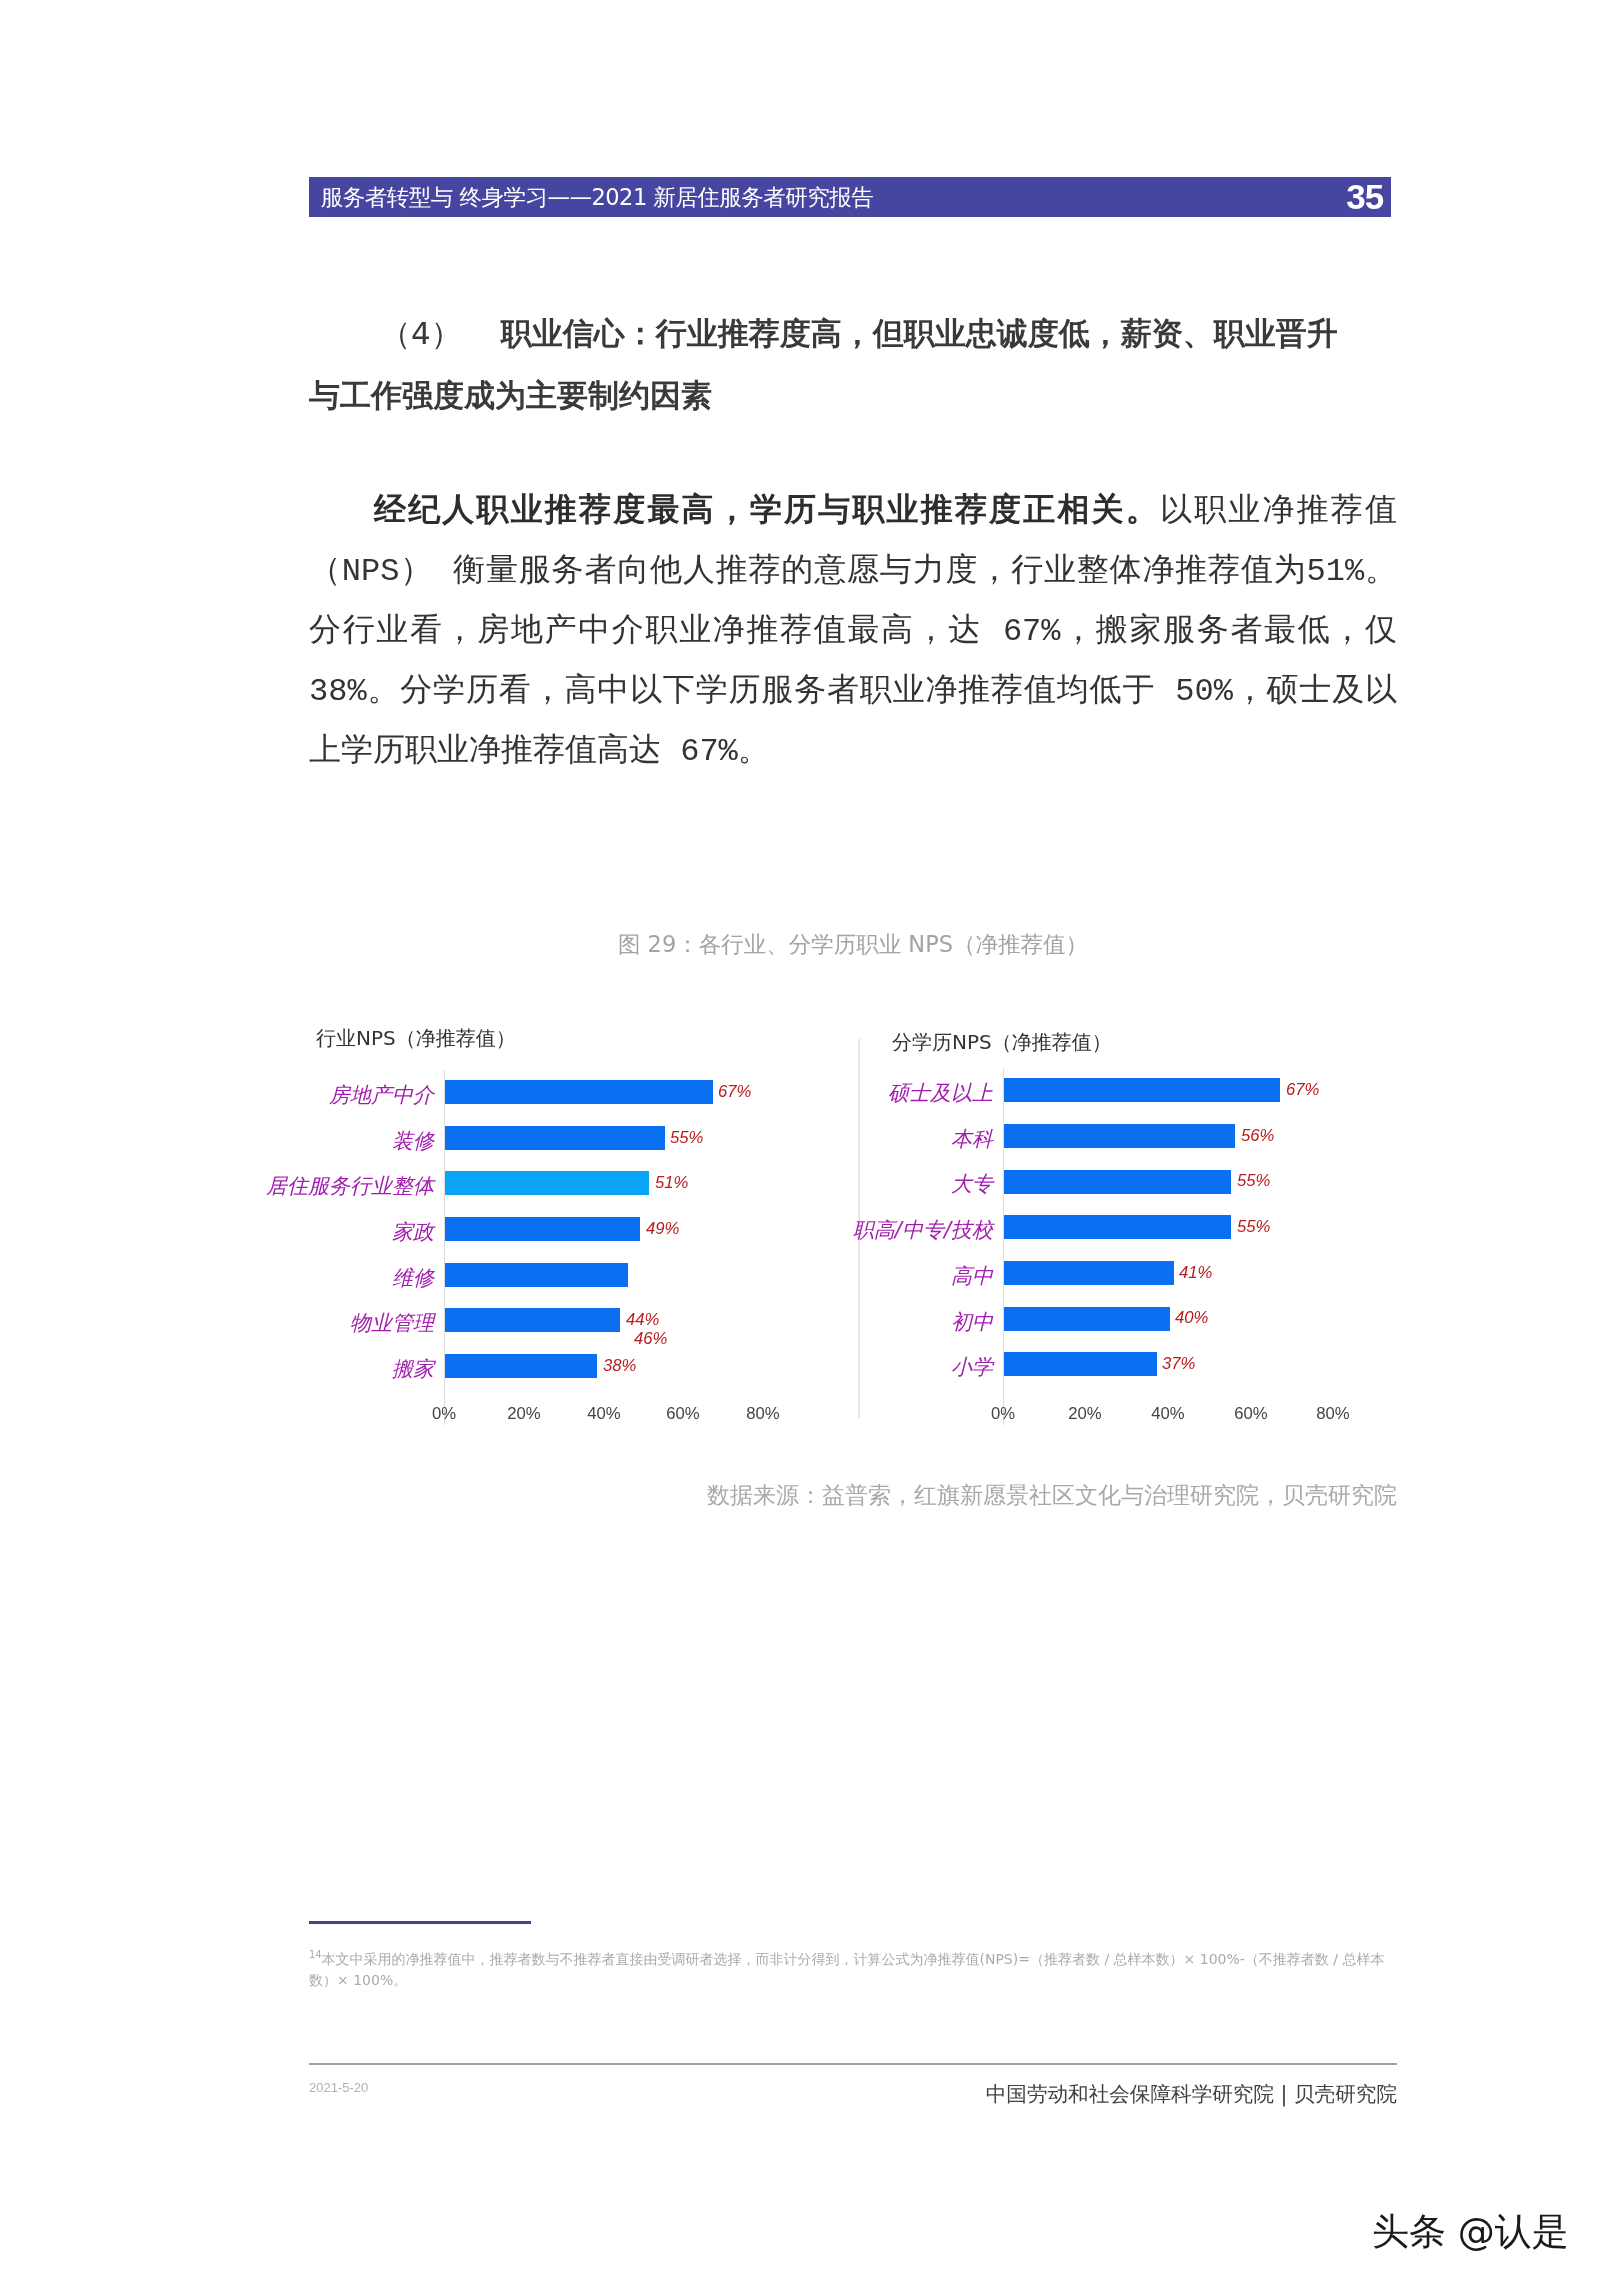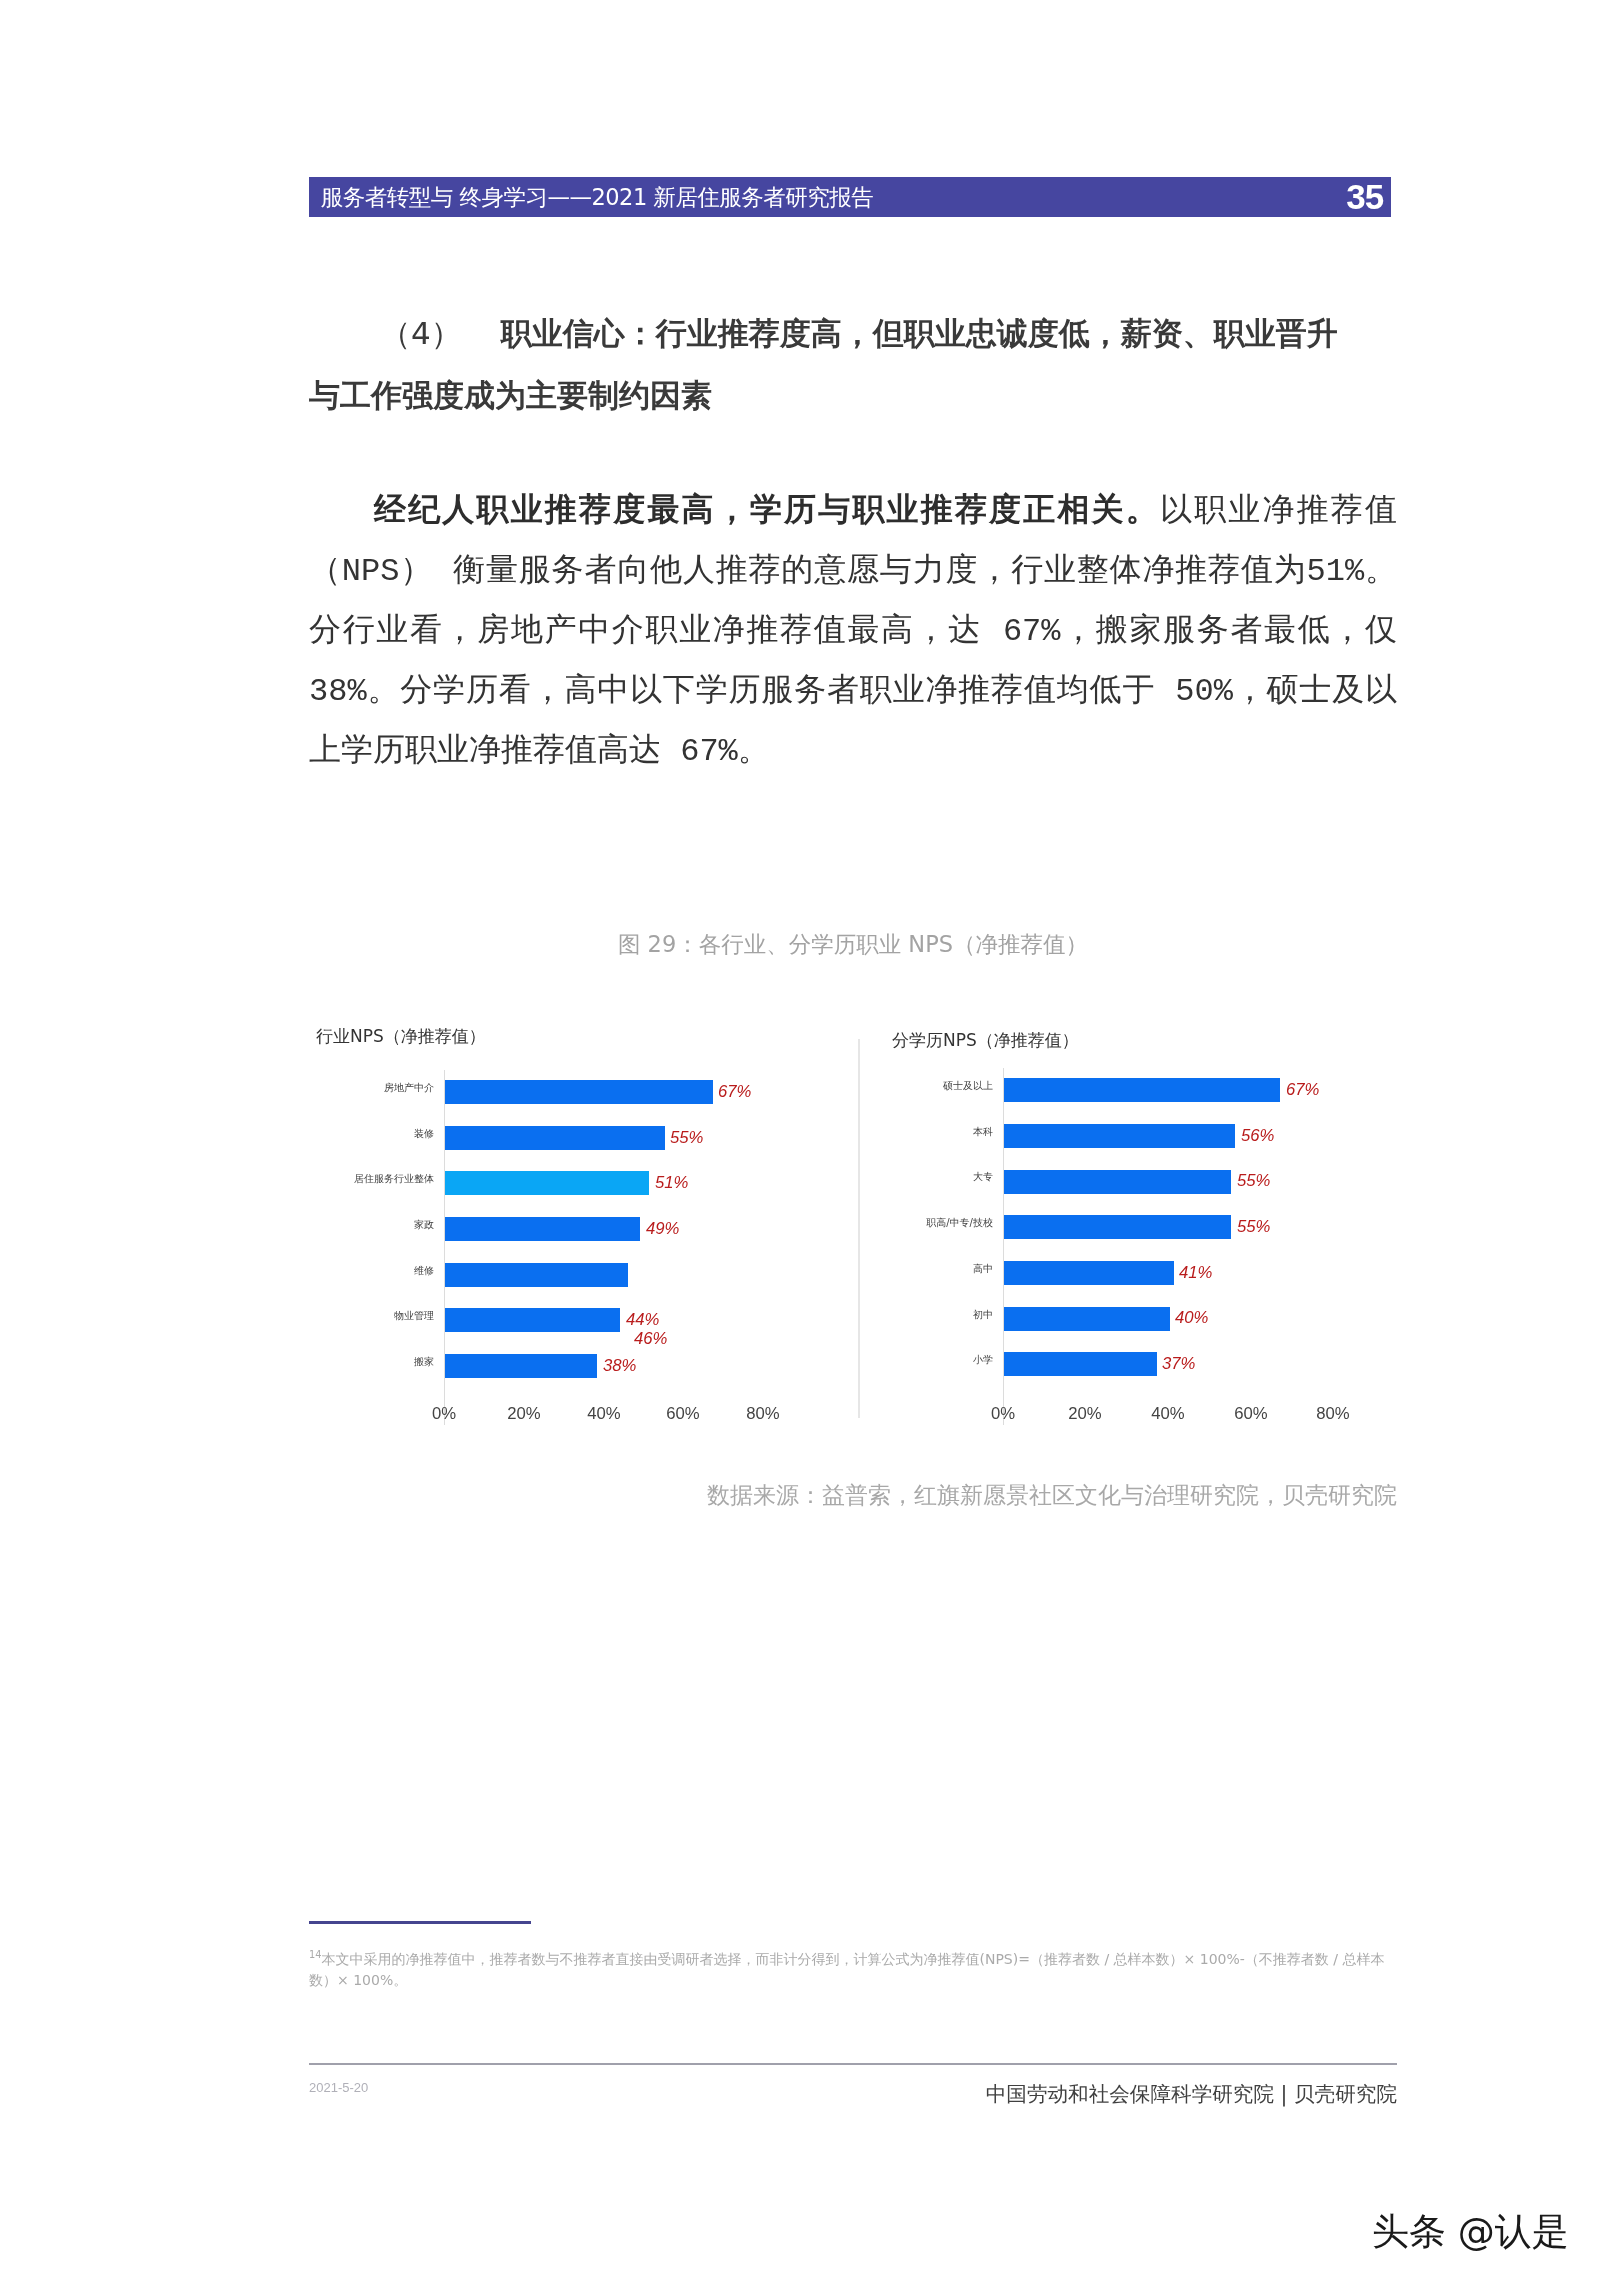--- a/index.html
+++ b/index.html
@@ -21,23 +21,23 @@
 
   
   .para { left: 309px; top: 482px; width: 1088px; font-size: 32px; line-height: 60px; color: #333;
           text-align: justify; text-indent: 65px; font-family: Liberation Mono, monospace; }
   .para b { font-weight: bold; color: #2d2d2d; }
 
   
   .fig-caption { left: 309px; width: 1088px; top: 929px; text-align: center; font-size: 22.5px; color: #a3a3a3; }
 
   
-  .chart-title { font-size: 17px; color: #333; white-space: nowrap; }
+  .chart-title { font-size: 20px; color: #333; white-space: nowrap; }
   .axis-line { width: 1px; background: #dcdcdc; }
-  .cat-label { font-size: 10px; color: #404040; text-align: right; white-space: nowrap; }
+  .cat-label { font-size: 21px; color: #a21caf; text-align: right; white-space: nowrap; font-style: italic; }
   .bar { height: 23.5px; background: #0a6ff0; }
   .bar.highlight { background: #0aa6f5; }
   .val-label { font-size: 16.7px; color: #b91c1c; white-space: nowrap; font-family: "Liberation Sans", sans-serif; font-style: italic; }
   .tick-label { font-size: 16.7px; color: #444; white-space: nowrap; transform: translateX(-50%);
                 font-family: "Liberation Sans", sans-serif; }
   .divider { left: 858px; top: 1039px; width: 2px; height: 379px; background: #e6e6e6; }
 
   .source { right: 223px; top: 1480px; font-size: 23px; color: #a8a8a8; white-space: nowrap; }
 
   

